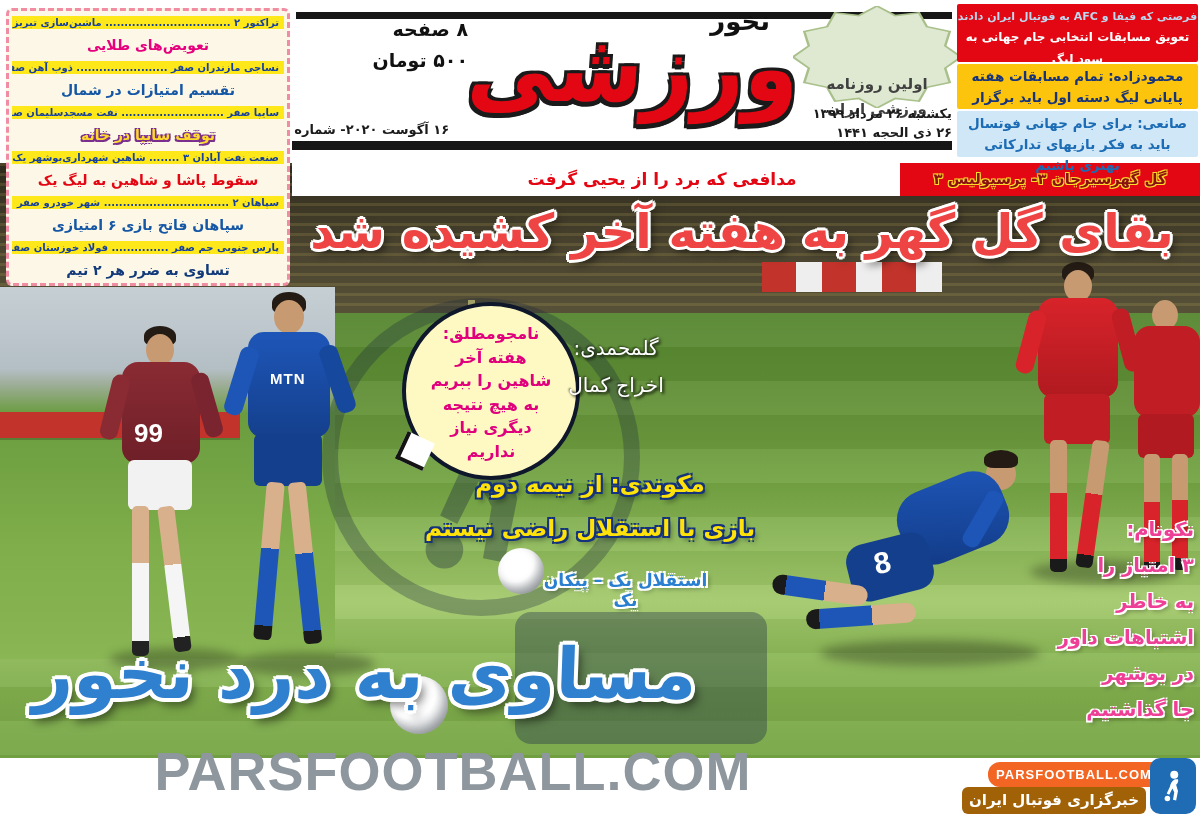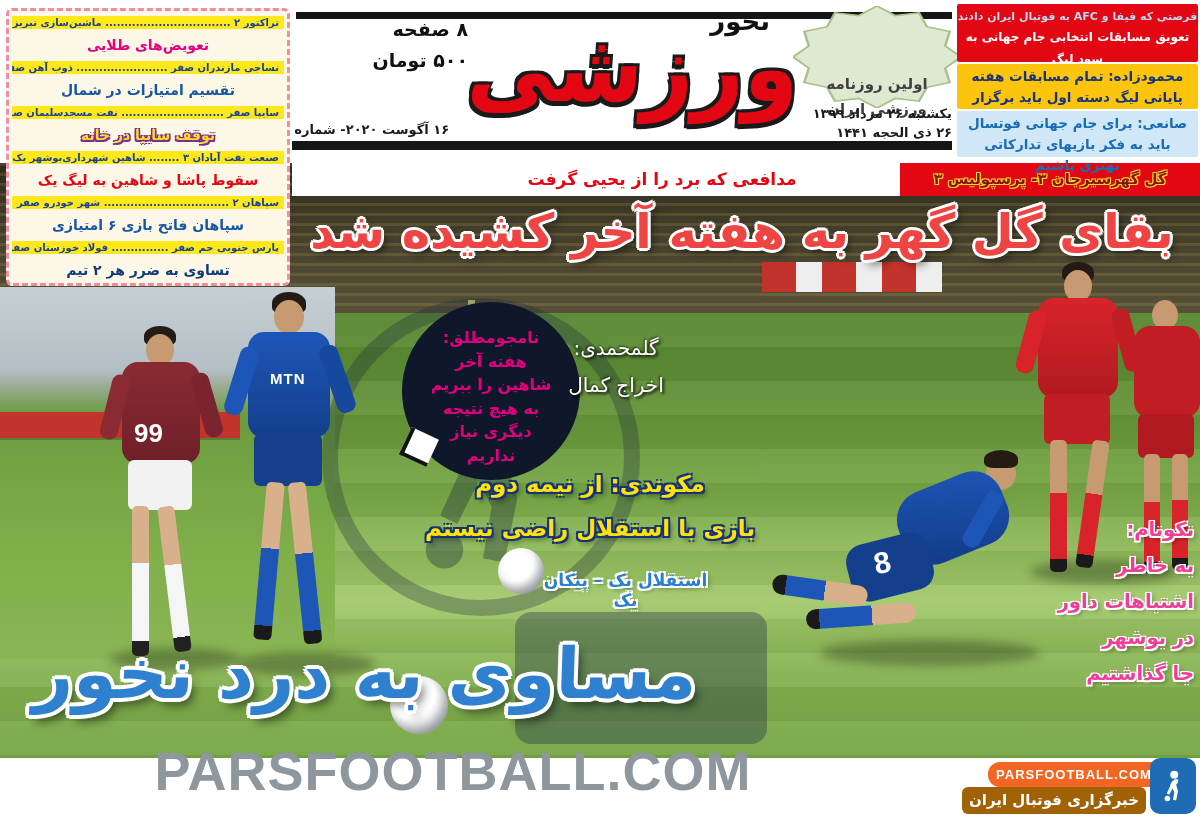--- a/index.html
+++ b/index.html
@@ -94,22 +94,22 @@
     text-align:center;color:#e30613;font-weight:bold;font-size:17px;}
   #match-tag{position:absolute;right:0;top:0;width:300px;height:33px;line-height:33px;
     background:#e30613;text-align:center;color:#8a1111;font-weight:bold;font-size:15px;
     text-shadow:-1px -1px 0 #ffd92b,1px -1px 0 #ffd92b,-1px 1px 0 #ffd92b,1px 1px 0 #ffd92b;}
 
   #main-headline{left:288px;top:194px;width:908px;height:76px;z-index:6;
     text-align:center;font-size:48px;font-weight:bold;color:#ef4444;line-height:74px;
     text-shadow:-2px -2px 0 #fff,2px -2px 0 #fff,-2px 2px 0 #fff,2px 2px 0 #fff,
                 0 -3px 0 #fff,0 3px 0 #fff,-3px 0 0 #fff,3px 0 0 #fff,4px 5px 8px rgba(0,0,0,.55);}
 
-  #circle-quote{left:402px;top:302px;width:178px;height:178px;z-index:6;background:#0f172a;
-    border:8px solid #0f172a;border-radius:50%;text-align:center;box-sizing:border-box;padding-top:16px;}
+  #circle-quote{left:402px;top:302px;width:178px;height:178px;z-index:6;background:#fef9c3;
+    border:4px solid #0f172a;border-radius:50%;text-align:center;box-sizing:border-box;padding-top:16px;}
   #circle-quote .line{font-size:16px;line-height:23.5px;font-weight:bold;color:#e0007d;}
   #circle-quote .tail{position:absolute;left:-6px;bottom:10px;width:26px;height:26px;background:#fff;
     border-left:4px solid #141414;border-bottom:4px solid #141414;transform:rotate(25deg);}
 
   #quote-gol{left:545px;top:330px;width:142px;z-index:6;text-align:center;
     color:#fff;font-weight:normal;font-size:20px;line-height:37px;
     text-shadow:2px 2px 3px rgba(0,0,0,.85),-1px -1px 2px rgba(0,0,0,.6);}
 
   #quote-mak{left:415px;top:462px;width:350px;z-index:6;text-align:center;
     color:#ffe20a;font-weight:bold;font-size:23px;line-height:44px;
@@ -312,20 +312,21 @@
 
   <div id="quote-mak" class="abs fa">
     <div>مکوندی: از نیمه دوم</div>
     <div>بازی با استقلال راضی نیستم</div>
   </div>
 
   <div id="tag2" class="abs fa">استقلال یک – پیکان یک</div>
 
   <div id="quote-nek" class="abs fa">
     <div>نکونام:</div>
+    <div>۳ امتیاز را</div>
     <div>به خاطر</div>
     <div>اشتباهات داور</div>
     <div>در بوشهر</div>
     <div>جا گذاشتیم</div>
   </div>
 
   <div id="bottom-headline" class="abs fa">مساوی به درد نخور</div>
 
   <div id="bottom-strip" class="abs"></div>
   <div id="wm-text" class="abs">PARSFOOTBALL.COM</div>

